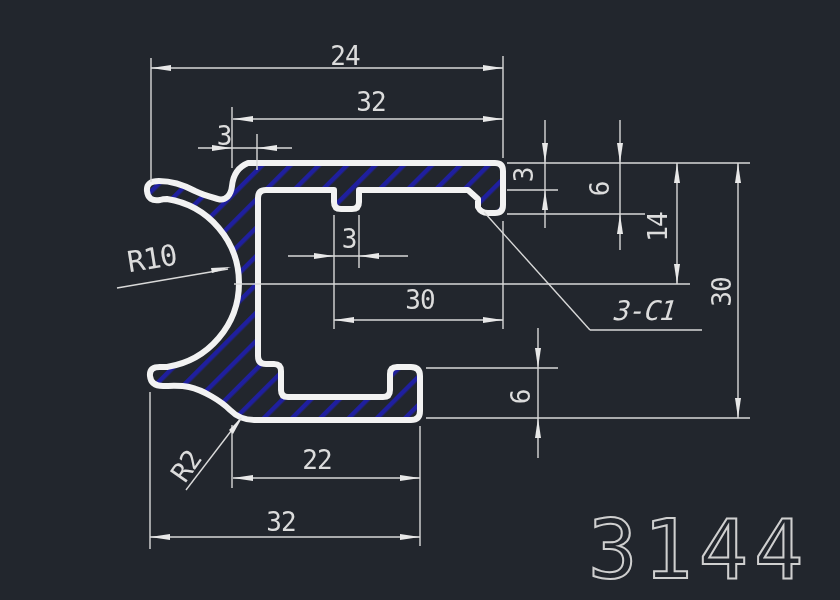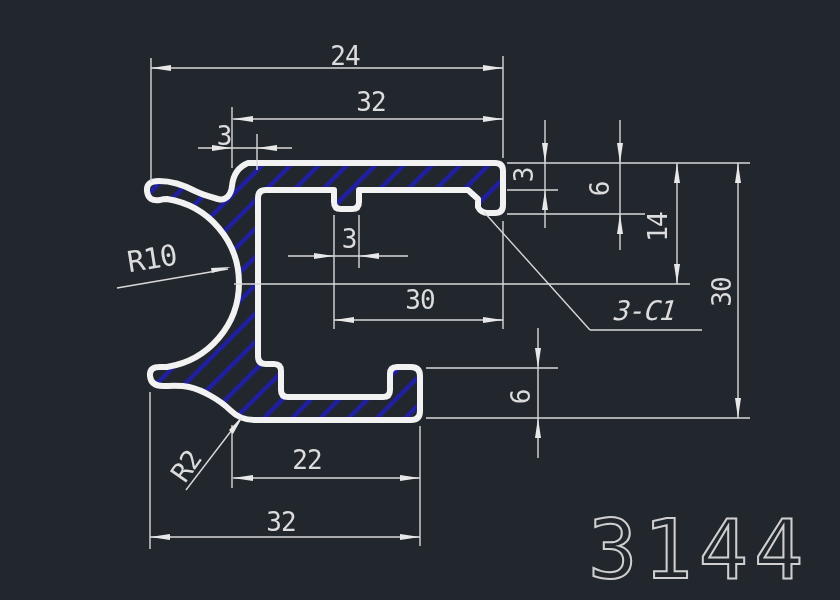--- a/index.html
+++ b/index.html
@@ -158,16 +158,16 @@
   <div class="lbl r90" style="left:524px;top:175px">3</div>
   <div class="lbl r90" style="left:600px;top:189px">6</div>
   <div class="lbl r90" style="left:658px;top:227px">14</div>
   <div class="lbl r90" style="left:722px;top:292px">30</div>
   <div class="lbl" style="left:349px;top:239px">3</div>
   <div class="lbl" style="left:420px;top:300px">30</div>
   <div class="lbl r10tilt" style="left:152px;top:259px">R10</div>
   <div class="lbl chamfer" style="left:645px;top:310px">3-C1</div>
   <div class="lbl r90" style="left:521px;top:397px">6</div>
   <div class="lbl r2tilt" style="left:186px;top:466px">R2</div>
-  <div class="lbl" style="left:307px;top:460px">22</div>
+  <div class="lbl" style="left:317px;top:460px">22</div>
   <div class="lbl" style="left:281px;top:522px">32</div>
 
 </div>
 
 </body></html>

